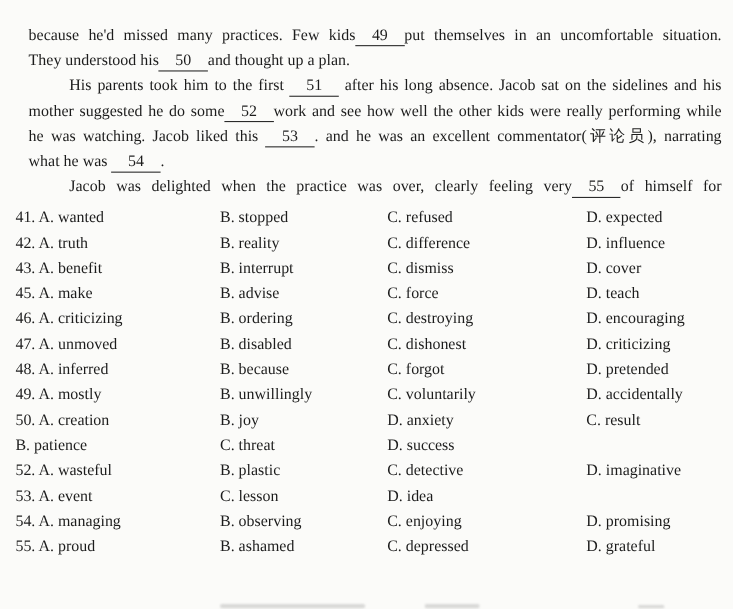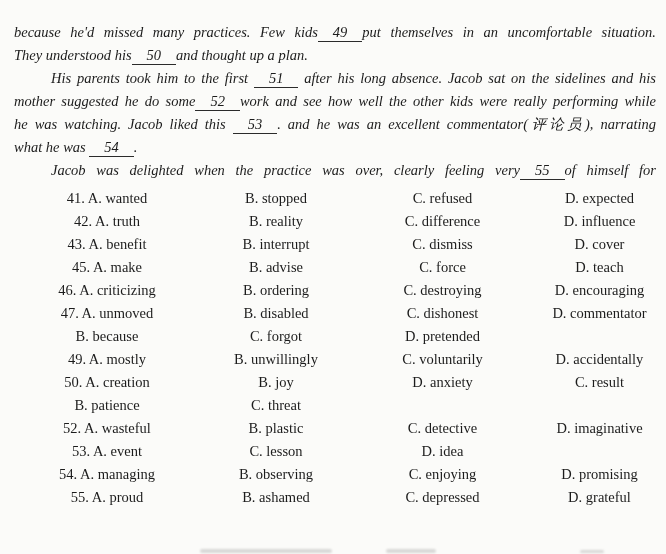--- a/index.html
+++ b/index.html
@@ -7,44 +7,42 @@
     width: 666px;
     height: 554px;
     overflow: hidden;
     position: relative;
     background: var(--bg, #fbfbf9);
     color: var(--ink, #1c1c1c);
     font-family: "Liberation Serif", "DejaVu Serif", serif;
     font-size: 14.5px;
   }
   .passage {
-    padding: 21px 10px 0 14px;
+    padding: 21px 10px 0 26px;
     line-height: 23px;
-    font-style: italic;
   }
   .pline { text-align: justify; }
   .pline.just { text-align-last: justify; }
   .pline.ind { text-indent: 37px; }
   .blank {
     display: inline-block;
     text-indent: 0;
     padding: 0 15px;
     line-height: 17px;
     text-align: center;
     border-bottom: 1.4px solid #2b2b2b;
   }
   .options {
     margin-top: 5px;
     padding-left: 14px;
   }
   .orow {
     display: grid;
     grid-template-columns: 186px 152px 181px auto;
     line-height: 23px;
-    text-align: center;
   }
   .ocell { white-space: nowrap; overflow: hidden; }
   .smudge {
     position: absolute;
     background: #8a8a8a;
     opacity: 0.3;
     filter: blur(1.2px);
     border-radius: 2px;
   }
 </style>
@@ -88,42 +86,44 @@
     <div class="orow">
       <div class="ocell">46. A. criticizing</div>
       <div class="ocell">B. ordering</div>
       <div class="ocell">C. destroying</div>
       <div class="ocell">D. encouraging</div>
     </div>
     <div class="orow">
       <div class="ocell">47. A. unmoved</div>
       <div class="ocell">B. disabled</div>
       <div class="ocell">C. dishonest</div>
-      <div class="ocell">D. commentator</div>
+      <div class="ocell">D. criticizing</div>
     </div>
     <div class="orow">
+      <div class="ocell">48. A. inferred</div>
       <div class="ocell">B. because</div>
       <div class="ocell">C. forgot</div>
       <div class="ocell">D. pretended</div>
     </div>
     <div class="orow">
       <div class="ocell">49. A. mostly</div>
       <div class="ocell">B. unwillingly</div>
       <div class="ocell">C. voluntarily</div>
       <div class="ocell">D. accidentally</div>
     </div>
     <div class="orow">
       <div class="ocell">50. A. creation</div>
       <div class="ocell">B. joy</div>
       <div class="ocell">D. anxiety</div>
       <div class="ocell">C. result</div>
     </div>
     <div class="orow">
       <div class="ocell">B. patience</div>
       <div class="ocell">C. threat</div>
+      <div class="ocell">D. success</div>
     </div>
     <div class="orow">
       <div class="ocell">52. A. wasteful</div>
       <div class="ocell">B. plastic</div>
       <div class="ocell">C. detective</div>
       <div class="ocell">D. imaginative</div>
     </div>
     <div class="orow">
       <div class="ocell">53. A. event</div>
       <div class="ocell">C. lesson</div>

